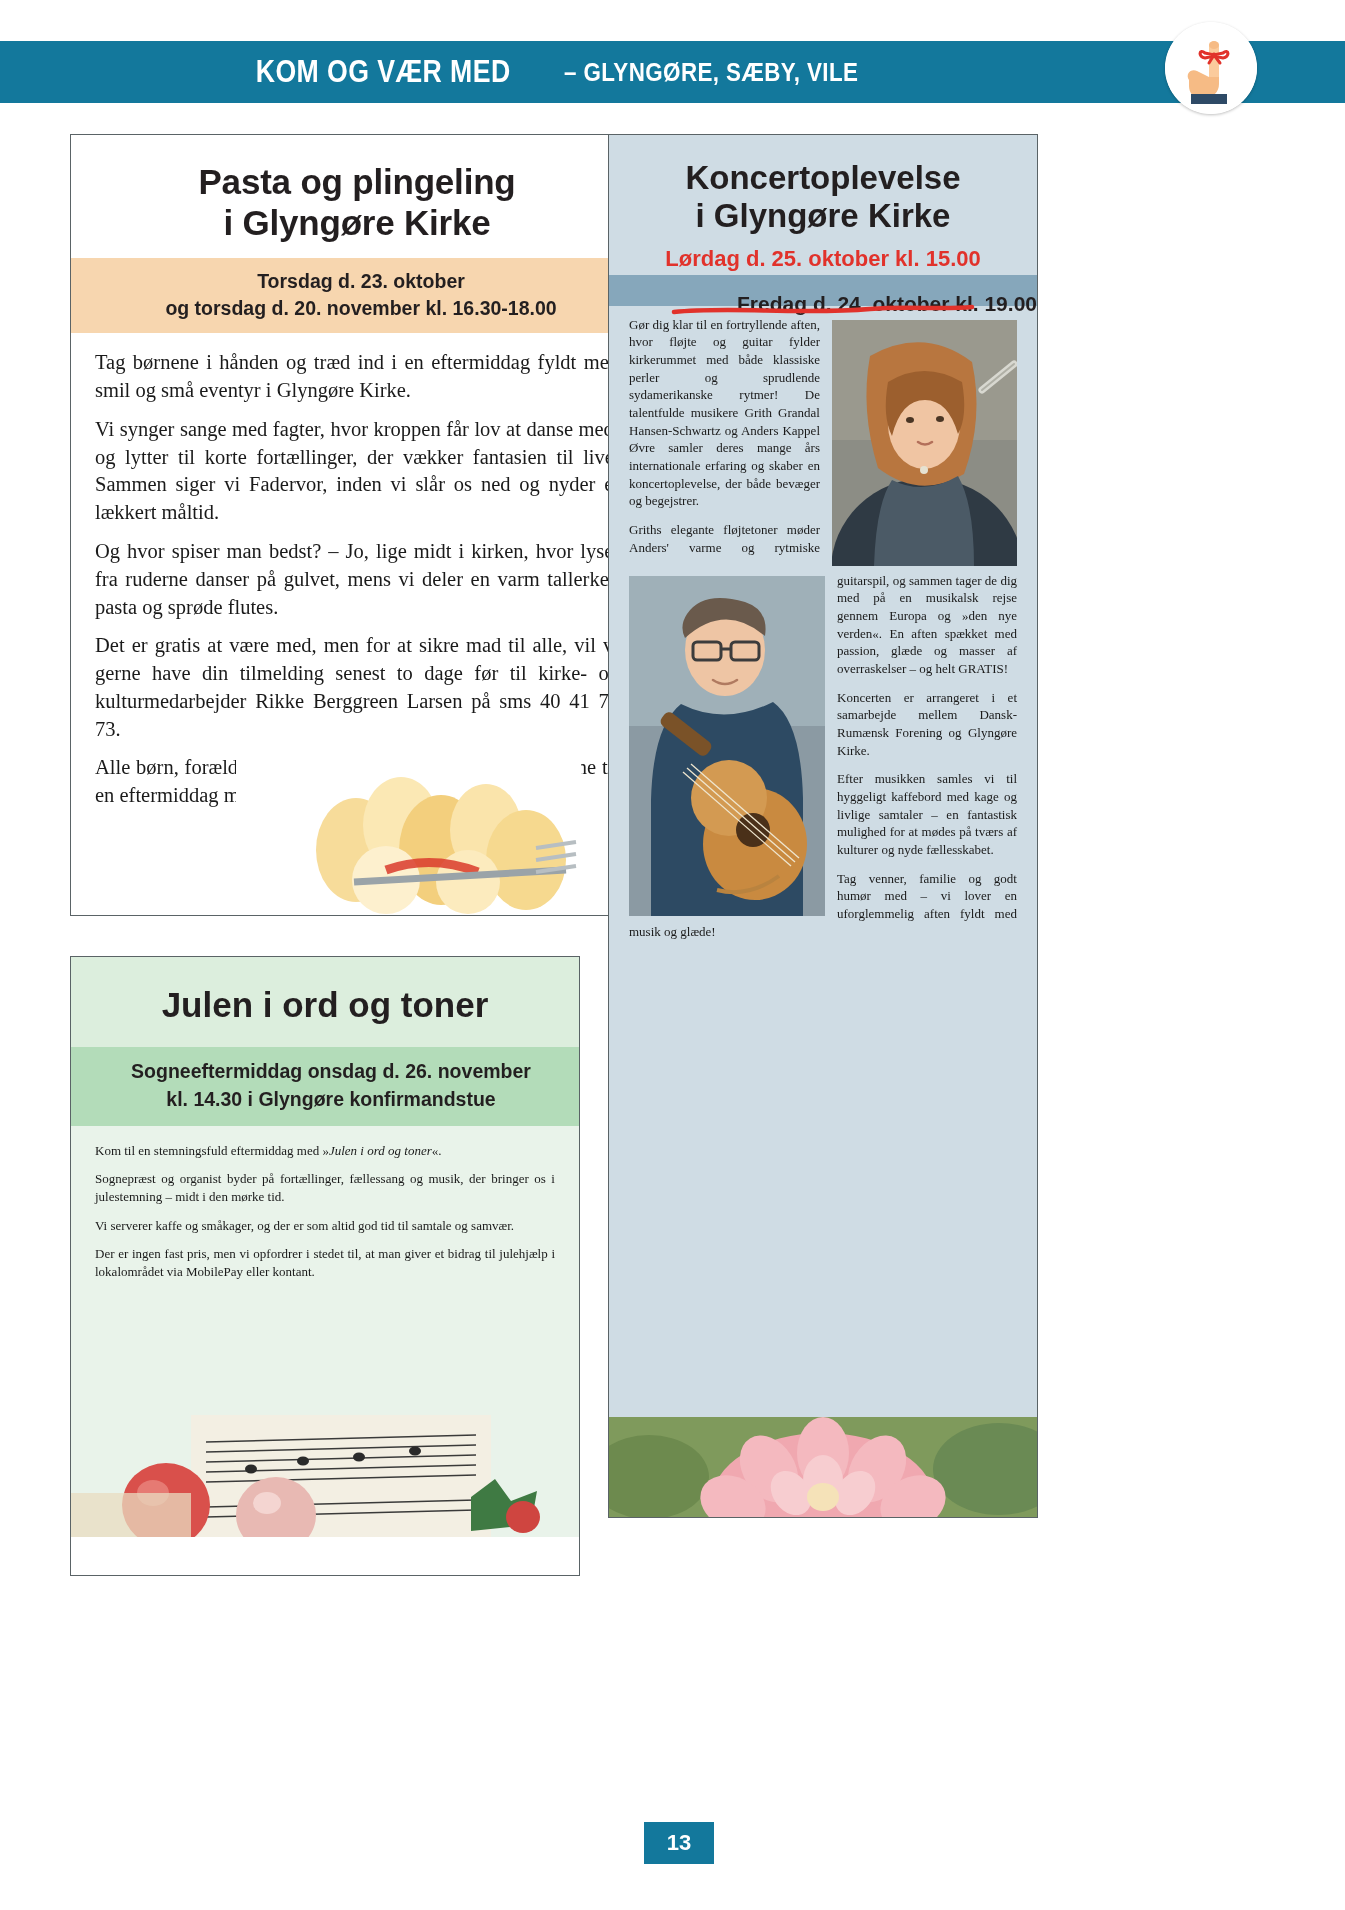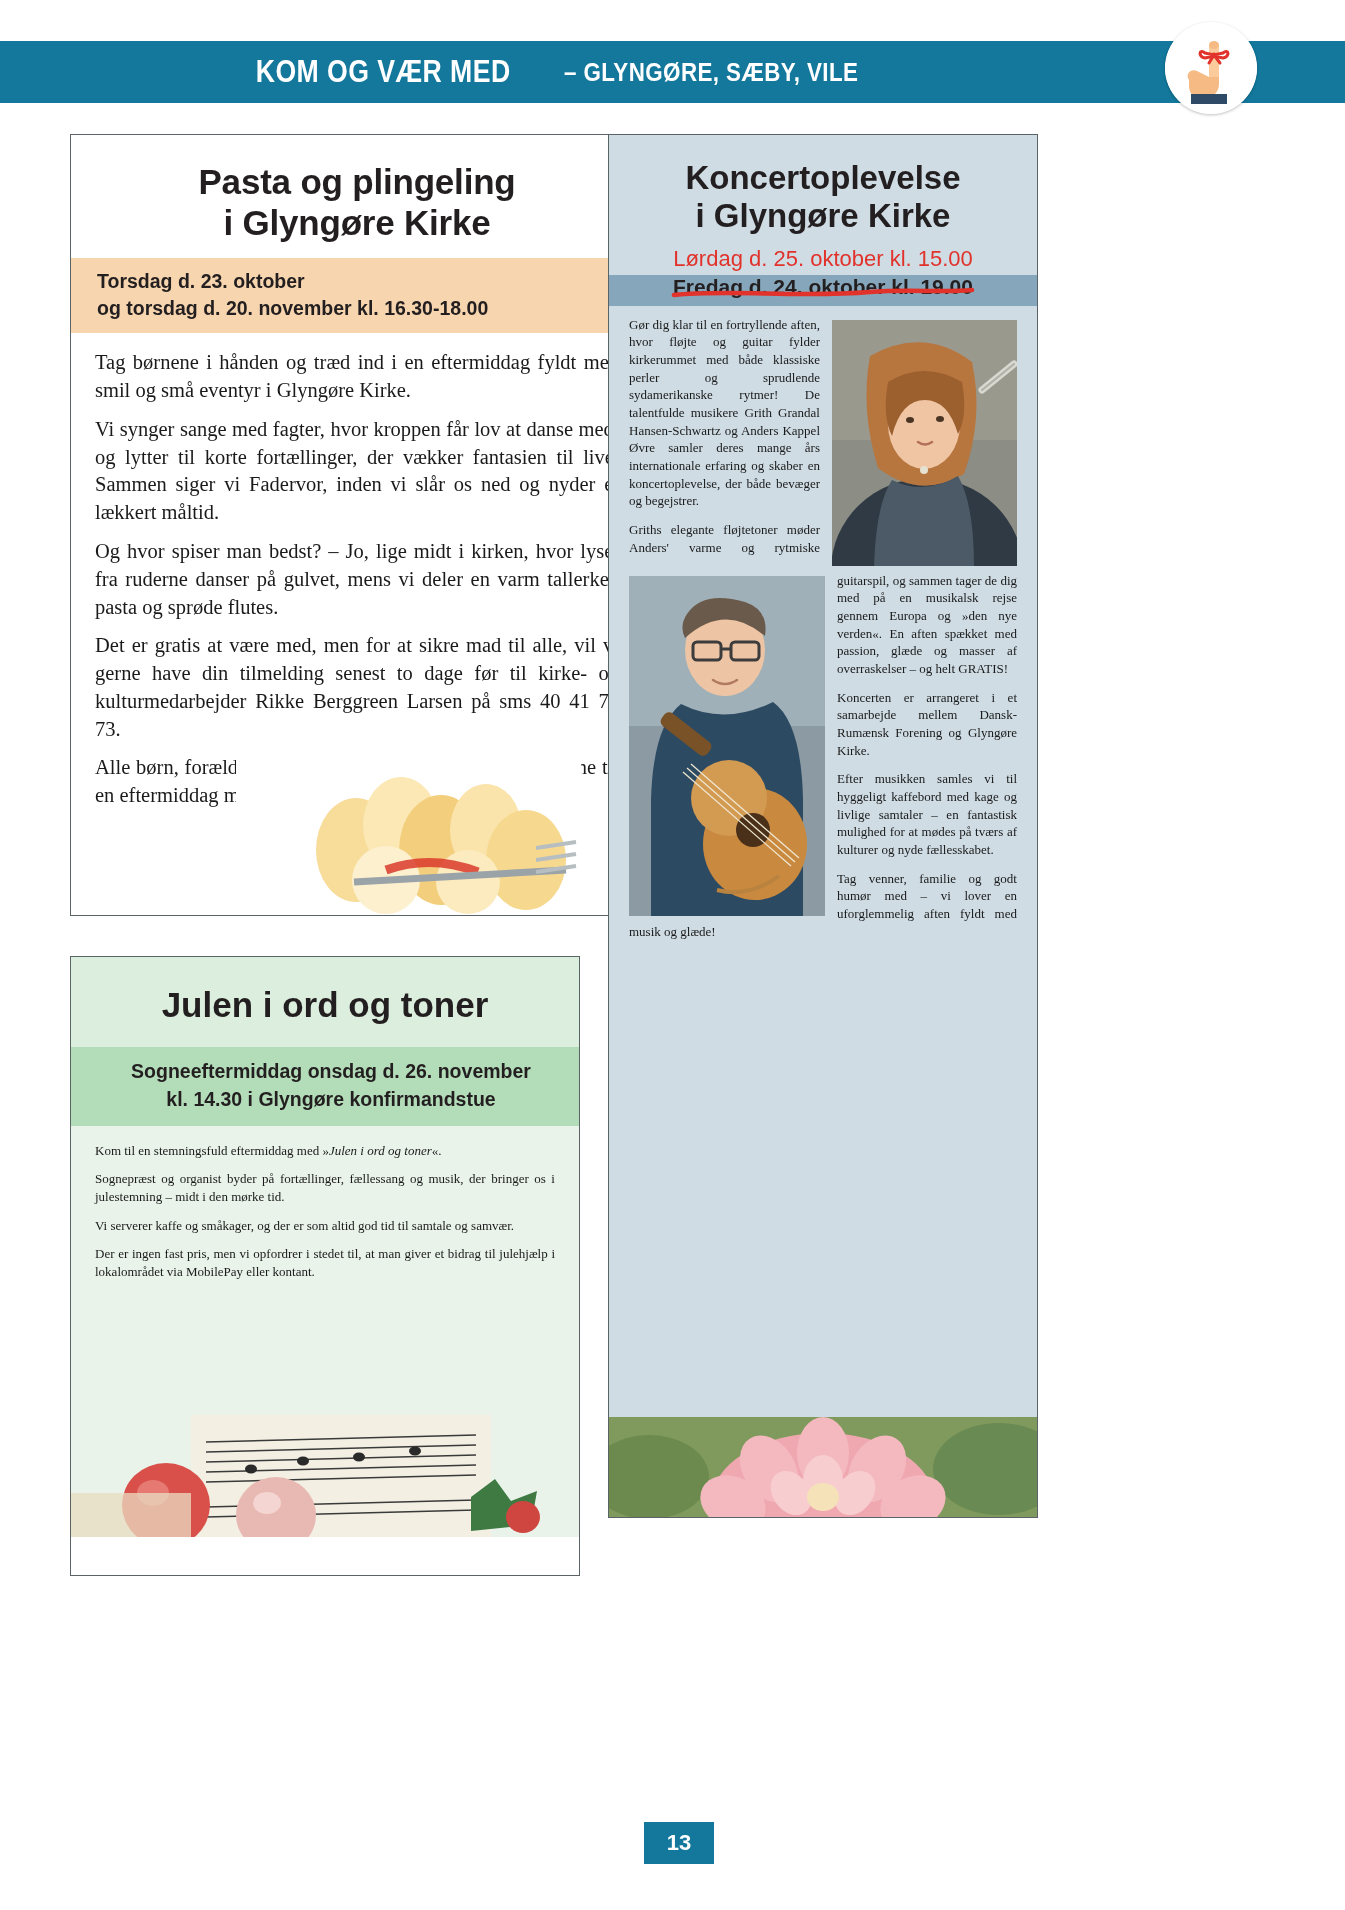--- a/index.html
+++ b/index.html
@@ -47,21 +47,21 @@
   
   .box-pasta{width:574px;height:782px;}
   .pasta-head{
     padding:26px 20px 14px 20px;text-align:center;
   }
   .pasta-head .line{
     font-size:35px;font-weight:bold;color:#231f20;line-height:1.18;
     letter-spacing:-0.2px;
   }
   .band-orange{
-    background:#f7d6af;padding:10px 18px 12px 26px;text-align:left;
+    background:#f7d6af;padding:10px 18px 12px 26px;text-align:center;
   }
   .band-orange .l{
     font-size:19.5px;font-weight:bold;color:#231f20;line-height:1.38;
   }
   .body-text{padding:16px 24px 0 24px;}
   .body-text p{
     margin:0 0 11px 0;font-family:"Liberation Serif",serif;
     font-size:20.5px;line-height:1.355;color:#1a1a1a;text-align:justify;
     hyphens:auto;
   }
@@ -99,24 +99,24 @@
   .konc-head .line{
     font-size:33px;font-weight:bold;color:#231f20;line-height:1.16;
   }
   .konc-dates{
     position:relative;margin-top:6px;height:62px;
   }
   .konc-dates .darkband{
     position:absolute;left:0;right:0;top:31px;height:31px;background:#86a7bb;
   }
   .date-new{
-    position:relative;text-align:center;font-size:22px;font-weight:normal;
+    position:relative;text-align:center;font-size:22px;font-weight:bold;
     color:#e1322b;line-height:1.35;z-index:3;
   }
-  .date-old-wrap{position:relative;text-align:center;z-index:3;}
+  .date-old-wrap{position:relative;text-align:right;z-index:3;margin-top:17px;}
   .date-old{
     font-size:21px;font-weight:bold;color:#231f20;line-height:1.35;
   }
   .strike{
     position:absolute;left:50%;top:14px;transform:translateX(-50%);
     width:306px;height:12px;z-index:4;pointer-events:none;
   }
   .konc-body{padding:10px 20px 0 20px;position:relative;}
   .konc-body p{
     margin:0 0 11px 0;font-family:"Liberation Serif",serif;

